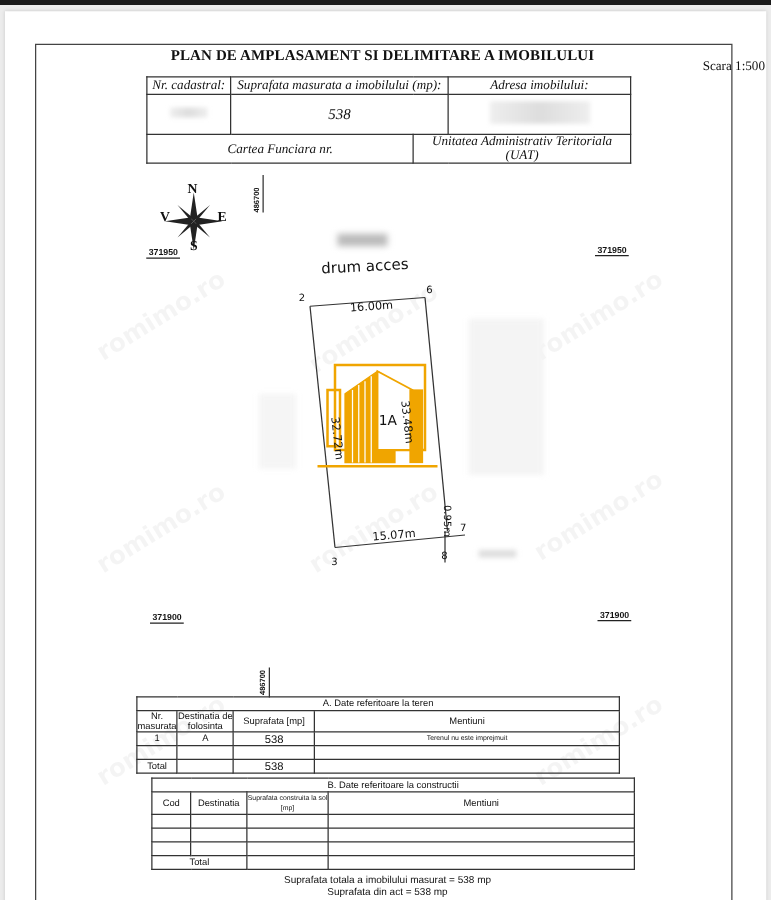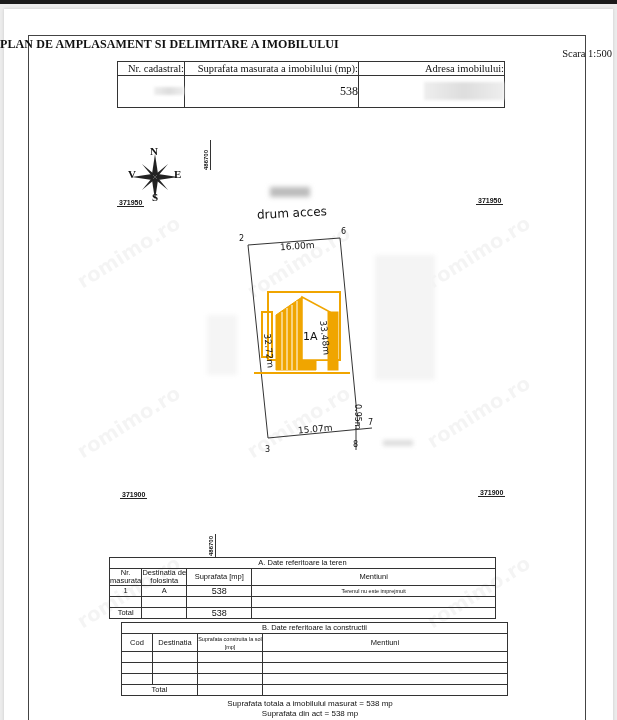--- a/index.html
+++ b/index.html
@@ -1,24 +1,24 @@
 <!DOCTYPE html>
 <html><head>
 <meta charset="utf-8">
 <style>
   html, body { margin:0; padding:0; }
   body { width:617px; height:720px; background:#ececec; position:relative; overflow:hidden; font-family:"Liberation Serif", serif; color:#111; }
   .topbar { position:absolute; left:0; top:0; width:617px; height:4px; background:#1a1a1a; }
   .page { position:absolute; left:4px; top:9px; width:609px; height:720px; background:#fff; box-shadow:0 0 3px rgba(0,0,0,0.15); }
   .frame { position:absolute; left:28px; top:35px; width:556px; height:700px; border:1px solid #444; }
   .abs { position:absolute; }
-  .title { left:0; width:612px; top:37px; text-align:left; font-weight:bold; font-size:12px; letter-spacing:0.1px; }
+  .title { left:0; width:612px; top:37px; text-align:center; font-weight:bold; font-size:12px; letter-spacing:0.1px; }
   .scale { left:0; width:612px; top:48px; text-align:right; font-size:10.5px; }
   table.hdr { position:absolute; border-collapse:collapse; font-size:10.5px; }
-  table.hdr td { border:1px solid #333; text-align:right; padding:0; }
+  table.hdr td { border:1px solid #333; text-align:center; padding:0;font-style:italic; }
   .blur { display:inline-block; background:linear-gradient(90deg,#eee,#ddd,#eee); filter:blur(1.5px); }
   .coord { font-family:"Liberation Sans", sans-serif; font-size:7px; font-weight:bold; border-bottom:1px solid #222; padding:0 2px; }
   .vcoord { font-family:"Liberation Sans", sans-serif; font-size:6px; font-weight:bold; transform:rotate(-90deg); transform-origin:left top; }
   .hand { font-family:"DejaVu Sans", sans-serif; }
   .wm { position:absolute; font-family:"DejaVu Sans", sans-serif; font-size:20px; color:rgba(0,0,0,0.045); transform:rotate(-32deg); font-weight:bold; pointer-events:none; }
   table.tbl { position:absolute; border-collapse:collapse; font-family:"Liberation Sans", sans-serif; font-size:7.5px; }
   table.tbl td { border:1px solid #333; text-align:center; padding:0; line-height:8px; }
   .foot { font-family:"Liberation Sans", sans-serif; font-size:8px; text-align:center; left:0; width:620px; }
 </style>
 </head>
@@ -44,20 +44,24 @@
   <tbody>
       <tr style="height:14px;">
     <td style="width:66px;">Nr. cadastral:</td>
     <td colspan="2" style="width:147px;">Suprafata masurata a imobilului (mp):</td>
     <td style="width:145px;">Adresa imobilului:</td>
   </tr>
   <tr style="height:32px;">
     <td><span class="blur" style="width:30px;height:8px;"></span></td>
     <td colspan="2" style="font-size:12px;">538</td>
     <td><span class="blur" style="width:80px;height:18px;"></span></td>
+  </tr>
+  <tr style="height:14px;">
+    <td colspan="2">Cartea Funciara nr.</td>
+    <td colspan="2">Unitatea Administrativ Teritoriala (UAT)</td>
   </tr>
 </tbody>
   </table>
 
 <div class="abs" style="left:124px;top:146px;width:62px;height:62px;">
   <svg width="62" height="62" viewBox="0 0 62 62">
     <g fill="#222">
       <polygon points="31,8 34,28 31,31 28,28"></polygon>
       <polygon points="31,54 34,34 31,31 28,34"></polygon>
       <polygon points="8,31 28,28 31,31 28,34"></polygon>

